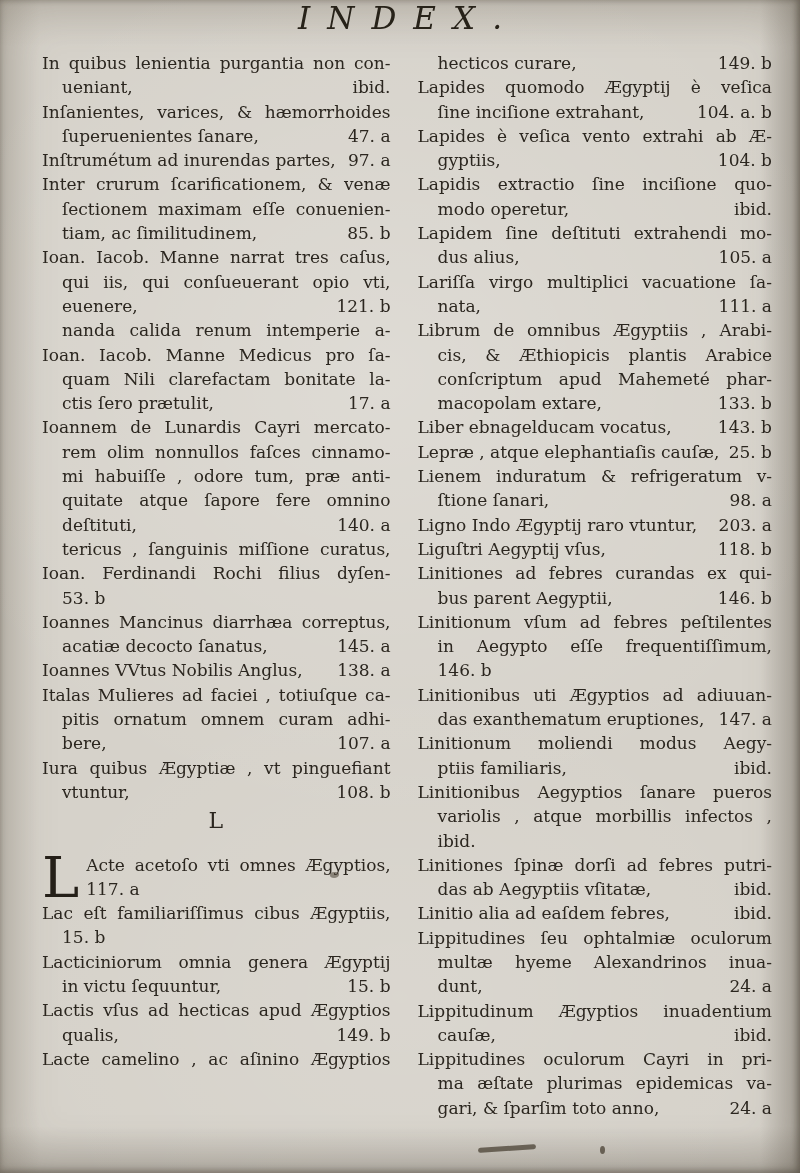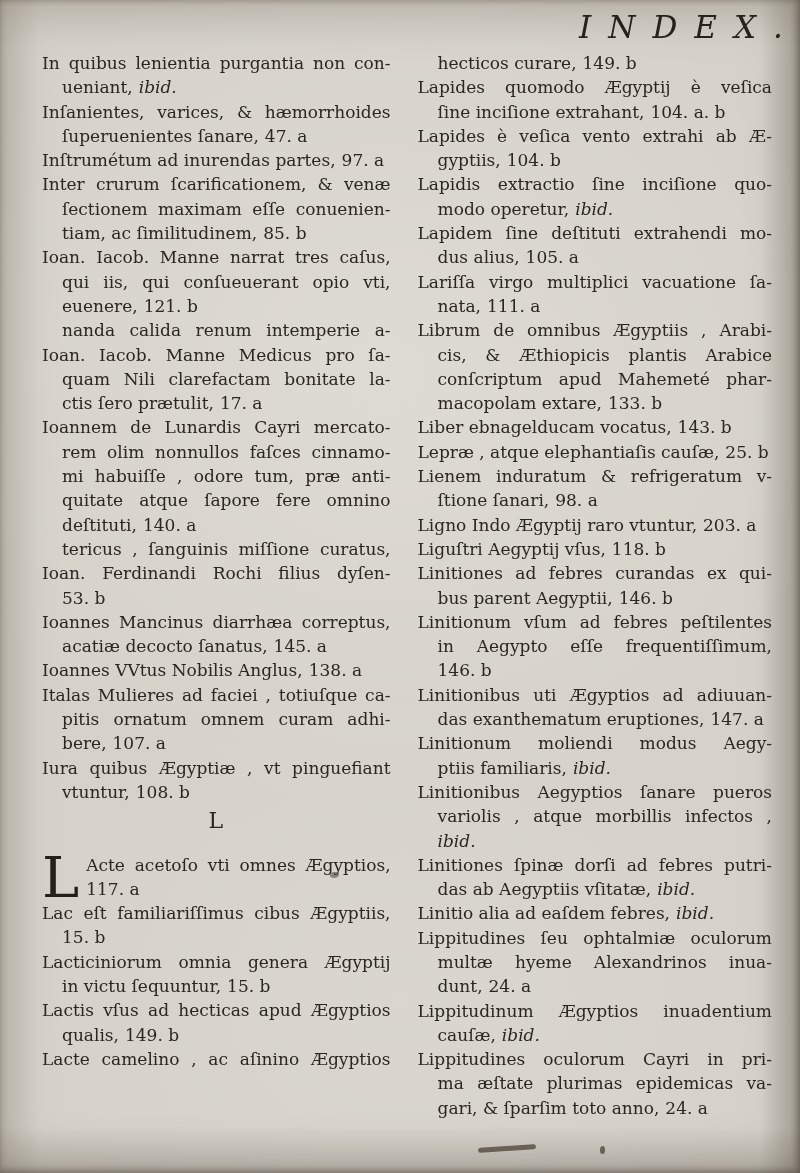--- a/index.html
+++ b/index.html
@@ -11,51 +11,50 @@
       radial-gradient(ellipse 85% 55% at 48% 32%, rgba(255,255,255,0.20), rgba(255,255,255,0) 70%),
       radial-gradient(ellipse 70% 40% at 50% 85%, rgba(255,255,255,0.10), rgba(255,255,255,0) 70%),
       linear-gradient(to right, rgba(95,85,70,0.14), rgba(0,0,0,0) 5%, rgba(0,0,0,0) 95%, rgba(60,52,42,0.28)),
       linear-gradient(to bottom, rgba(95,85,70,0.10), rgba(0,0,0,0) 4%, rgba(0,0,0,0) 96%, rgba(60,52,42,0.20));
     box-shadow: inset 0 0 55px rgba(100,90,72,0.30), inset -3px 0 6px rgba(55,48,38,0.35), inset 0 -3px 7px rgba(55,48,38,0.28);
     overflow:hidden;
     font-family:"DejaVu Serif", serif;
     color:#2b261f;
   }
   .page-title {
-    text-align:right;
+    text-align:center;
     font-style:italic;
     font-size:31px;
     letter-spacing:0.55em;
     text-indent:0.55em;
-    padding-top:9px;
     height:47px;
     color:#272219;
     box-sizing:border-box;
   }
   .columns {
     display:flex;
     padding:4px 28px 0 42px;
     gap:27px;
   }
   .col { font-size:17px; line-height:24.3px; }
   .col-left  { width:352px; }
   .col-right { width:358px; }
 
   .entry { margin:0; }
   .line { min-height:24.3px; }
   .line.cont { padding-left:20px; }
   .entry.continuation > .line { padding-left:20px; }
   .line.fill { text-align:justify; text-align-last:justify; }
   .line.lastline {
-    display:flex; 
+    display:flex; justify-content:space-between;
     align-items:baseline; gap:6px;
   }
   .lastline .line-text { white-space:nowrap; }
   .page-ref { white-space:nowrap; }
-  .page-ref.italic { font-style:italic; }
+  .page-ref.italic { }
   .refline { padding-left:20px; }
 
   .section-heading {
     text-align:center;
     font-size:22px;
     line-height:24.3px;
     margin:5px 0 19px;
     letter-spacing:1px;
   }
   .drop-cap {

